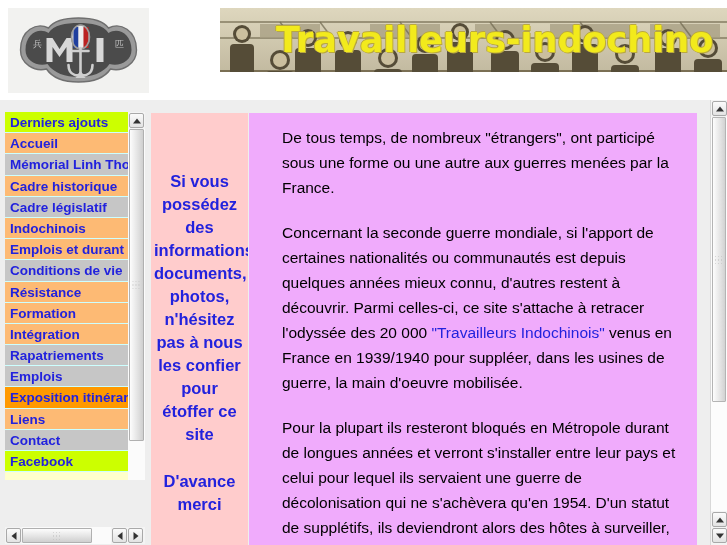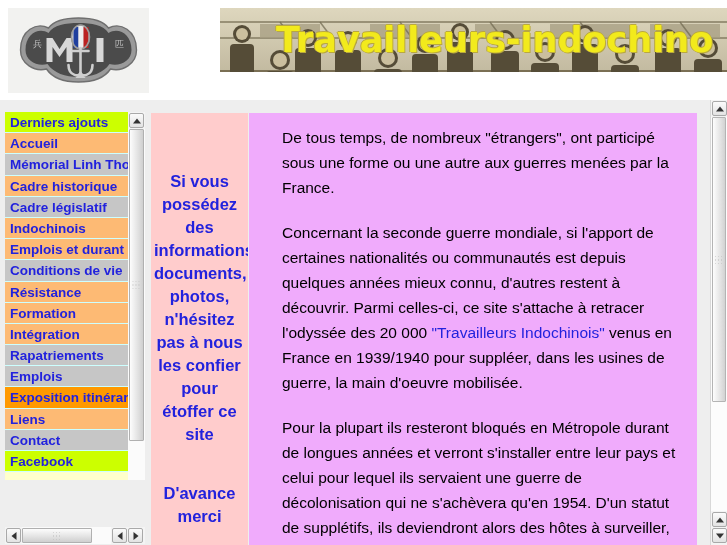--- a/index.html
+++ b/index.html
@@ -216,21 +216,21 @@
   #pink-col .pk-text {
     margin-top: 57px;
     font-size: 16.5px;
     font-weight: bold;
     color: #2222dd;
     line-height: 23px;
     padding: 0 3px;
     font-family: "Liberation Sans", sans-serif;
   }
   #pink-col .pk-thanks {
-    margin-top: 36px;
+    margin-top: 24px;
     font-size: 16.5px;
     font-weight: bold;
     color: #2222dd;
     line-height: 23px;
     font-family: "Liberation Sans", sans-serif;
     text-align: center;
   }
 
   
   #main-col {

